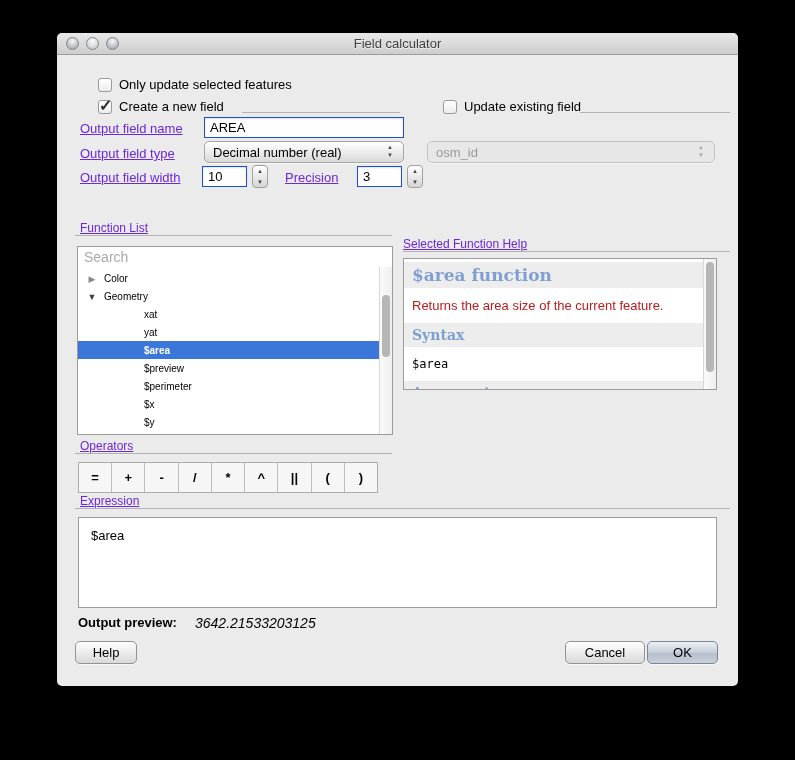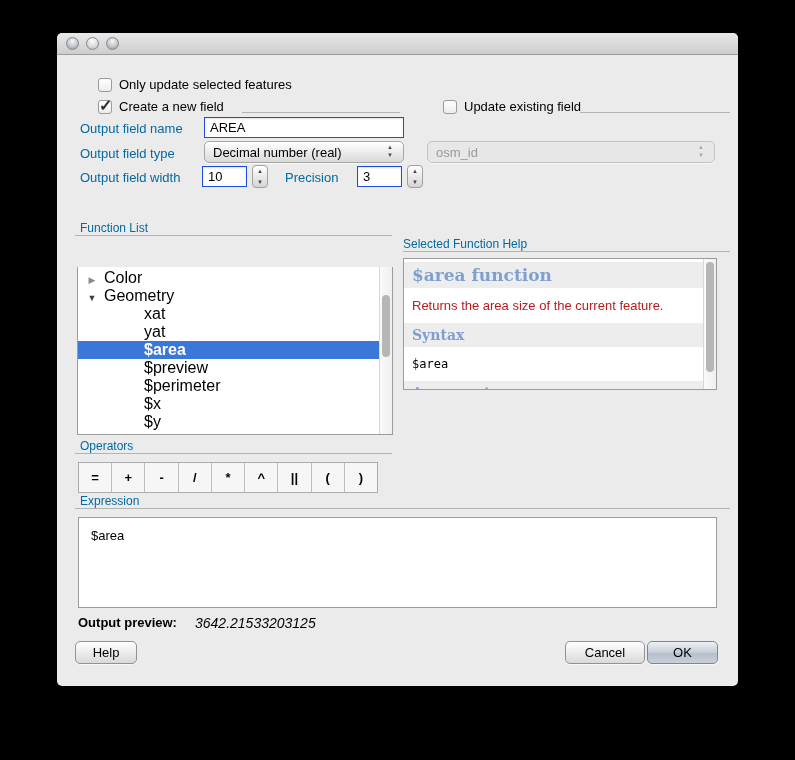--- a/index.html
+++ b/index.html
@@ -26,21 +26,21 @@
   }
   .lights { position:absolute; left:9px; top:4px; display:flex; gap:7px; }
   .light {
     width:13px; height:13px; border-radius:50%;
     background:radial-gradient(circle at 50% 30%, #f4f5f6 0%, #c2c6cb 55%, #93989e 100%);
     border:1px solid #82878d;
   }
   .light.mid { background:radial-gradient(circle at 50% 30%, #fbfbfb 0%, #dadcde 55%, #aeb2b6 100%); }
 
   
-  .label { position:absolute; font-size:13px; color:#0369a1; white-space:nowrap; }
+  .label { position:absolute; font-size:13px; color:#6d28d9; white-space:nowrap;text-decoration:underline; }
   .rule { position:absolute; height:1px; background:#b3b3b3; }
 
   .checkbox-row { position:absolute; display:flex; align-items:center; gap:7px;padding-left:20px; }
   .cb {
     width:14px; height:14px; border:1px solid #9a9a9a; border-radius:3px;
     background:linear-gradient(#ffffff,#ececec); position:relative; flex:0 0 auto;
   }
   .cb.checked::after {
     content:"✓"; position:absolute; left:0px; top:-5px;
     font-size:16px; font-weight:bold; color:#2b2b2b;
@@ -78,21 +78,21 @@
     position:absolute; left:20px; top:213px; width:316px; height:22px;
     border:1px solid #9b9b9b; background:#fff; font-size:14px; padding:0 6px;
     font-family:"Liberation Sans",sans-serif; color:#000;
   }
   .searchbox::placeholder { color:#a9a9a9; }
 
   .treebox {
     position:absolute; left:20px; top:234px; width:316px; height:168px;
     border:1px solid #9b9b9b; border-top:none; background:#fff; overflow:hidden;
   }
-  .tree-row { position:relative; height:18px; display:flex; align-items:center; font-size:16px; color:#000; }
+  .tree-row { position:relative; height:18px; display:flex; align-items:center; font-size:10px; color:#000; }
   .tree-row .arrow { width:12px; text-align:center; margin-left:8px; flex:0 0 auto; }
   .arrow-collapsed::before { content:"▶"; font-size:9px; color:#8a8a8a; }
   .arrow-expanded::before  { content:"▼"; font-size:9px; color:#3f3f3f; }
   .tree-row .t-label { margin-left:6px; }
   .tree-row.child .t-label { margin-left:66px; }
   .tree-row.selected { background:#3b77d8; }
   .tree-row.selected .t-label { color:#fff; font-weight:bold; }
 
   .vscroll { position:absolute; top:0; right:0; width:13px; bottom:0;
     background:linear-gradient(to right,#fafafa,#efefef); border-left:1px solid #d8d8d8; }
@@ -148,20 +148,21 @@
 
 <div id="stage">
   <div id="window">
 
     <div class="titlebar">
       <div class="lights">
         <div class="light"></div>
         <div class="light mid"></div>
         <div class="light"></div>
       </div>
+      <div class="title">Field calculator</div>
     </div>
 
     <div class="checkbox-row" style="left:21px; top:44px;">
       <div class="cb"></div>
       <div class="cb-label">Only update selected features</div>
     </div>
 
     <div class="checkbox-row" style="left:21px; top:66px;">
       <div class="cb checked"></div>
       <div class="cb-label">Create a new field</div>
@@ -192,20 +193,21 @@
     <input class="textinput" style="left: 145px; top: 133px; width: 45px; height: 21px;" value="10">
     <div class="stepper" style="left:195px; top:132px;"></div>
 
     <div class="label" style="left:228px; top:137px;">Precision</div>
     <input class="textinput" style="left: 300px; top: 133px; width: 45px; height: 21px;" value="3">
     <div class="stepper" style="left:350px; top:132px;"></div>
 
     <div class="label" style="left:23px; top:188px; font-size:12px;">Function List</div>
     <div class="rule" style="left:18px; top:202px; width:317px;"></div>
 
+    <input class="searchbox" placeholder="Search" style="">
 
     <div class="treebox">
       <div style="position:absolute; left:0; top:2px; right:13px;">
         <div class="tree-row">
           <span class="arrow arrow-collapsed"></span>
           <span class="t-label">Color</span>
         </div>
         <div class="tree-row">
           <span class="arrow arrow-expanded"></span>
           <span class="t-label">Geometry</span>

